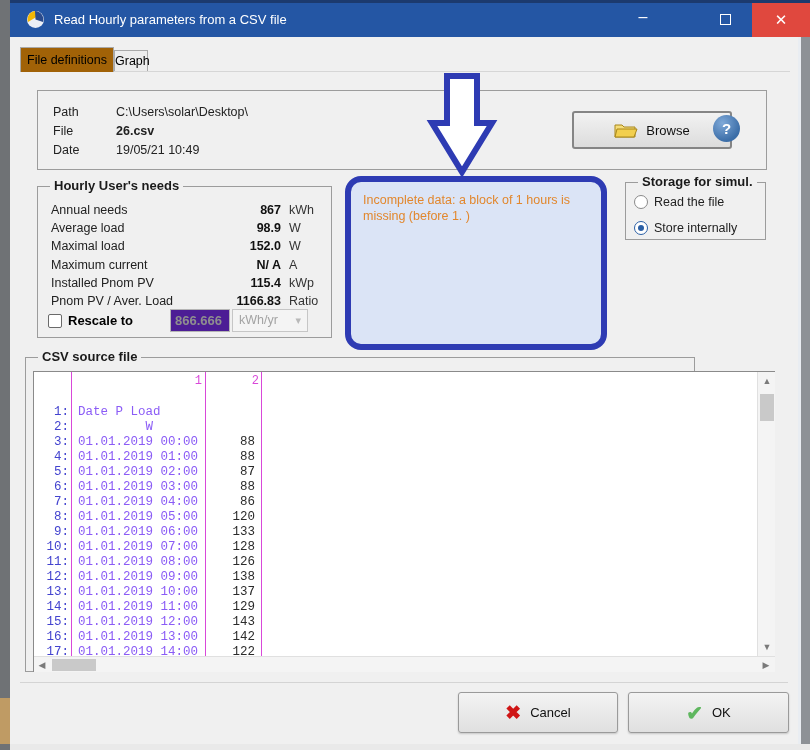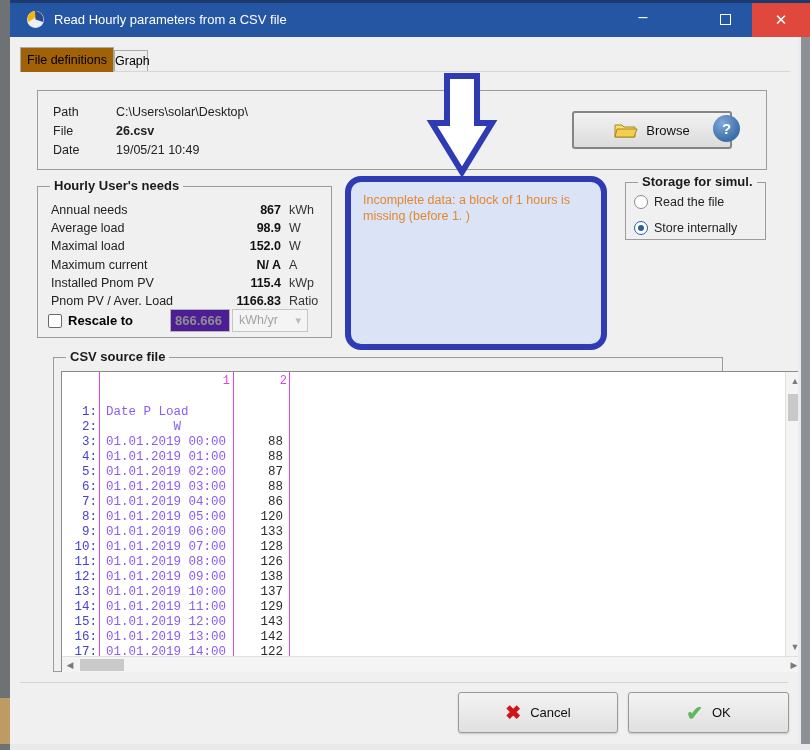--- a/index.html
+++ b/index.html
@@ -192,21 +192,21 @@
       <div class="radio-row" style="top:12px;">
         <span class="radio"></span>
         <span class="radio-label">Read the file</span>
       </div>
       <div class="radio-row" style="top:38px;">
         <span class="radio checked"></span>
         <span class="radio-label">Store internally</span>
       </div>
     </div>
 
-    <div class="groupbox" style="left:15px; top:320px; width:670px; height:315px;margin-left:28px;">
+    <div class="groupbox" style="left:15px; top:320px; width:670px; height:315px;">
       <span class="legend">CSV source file</span>
       <div class="csv-box">
         <div class="csv-content" id="csv-content">
           <div class="col-line" style="left:36px;"></div>
           <div class="col-line" style="left:170px;"></div>
           <div class="col-line" style="left:226px;"></div>
           <span class="col-marker" style="left:140px;">1</span>
           <span class="col-marker" style="left:197px;">2</span>
           <div id="csv-rows">
               <div class="csv-row" style="top: 33px;">

